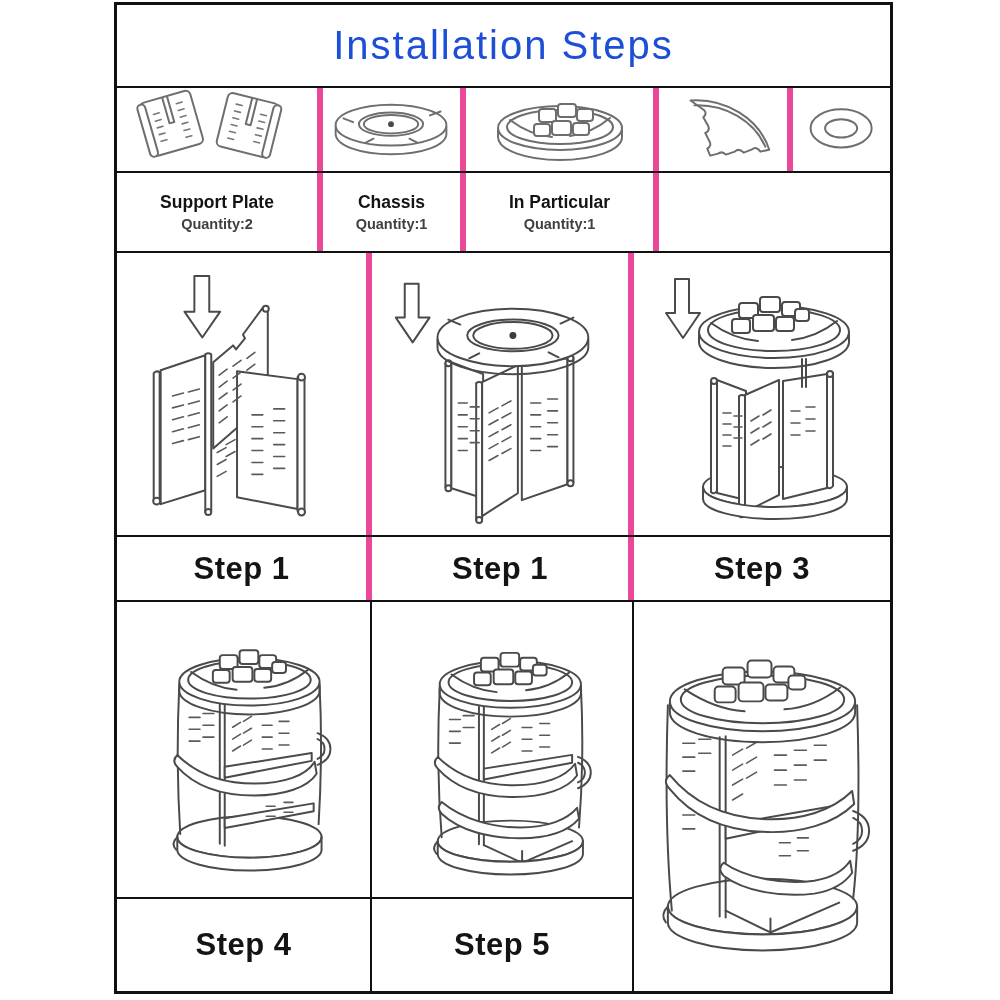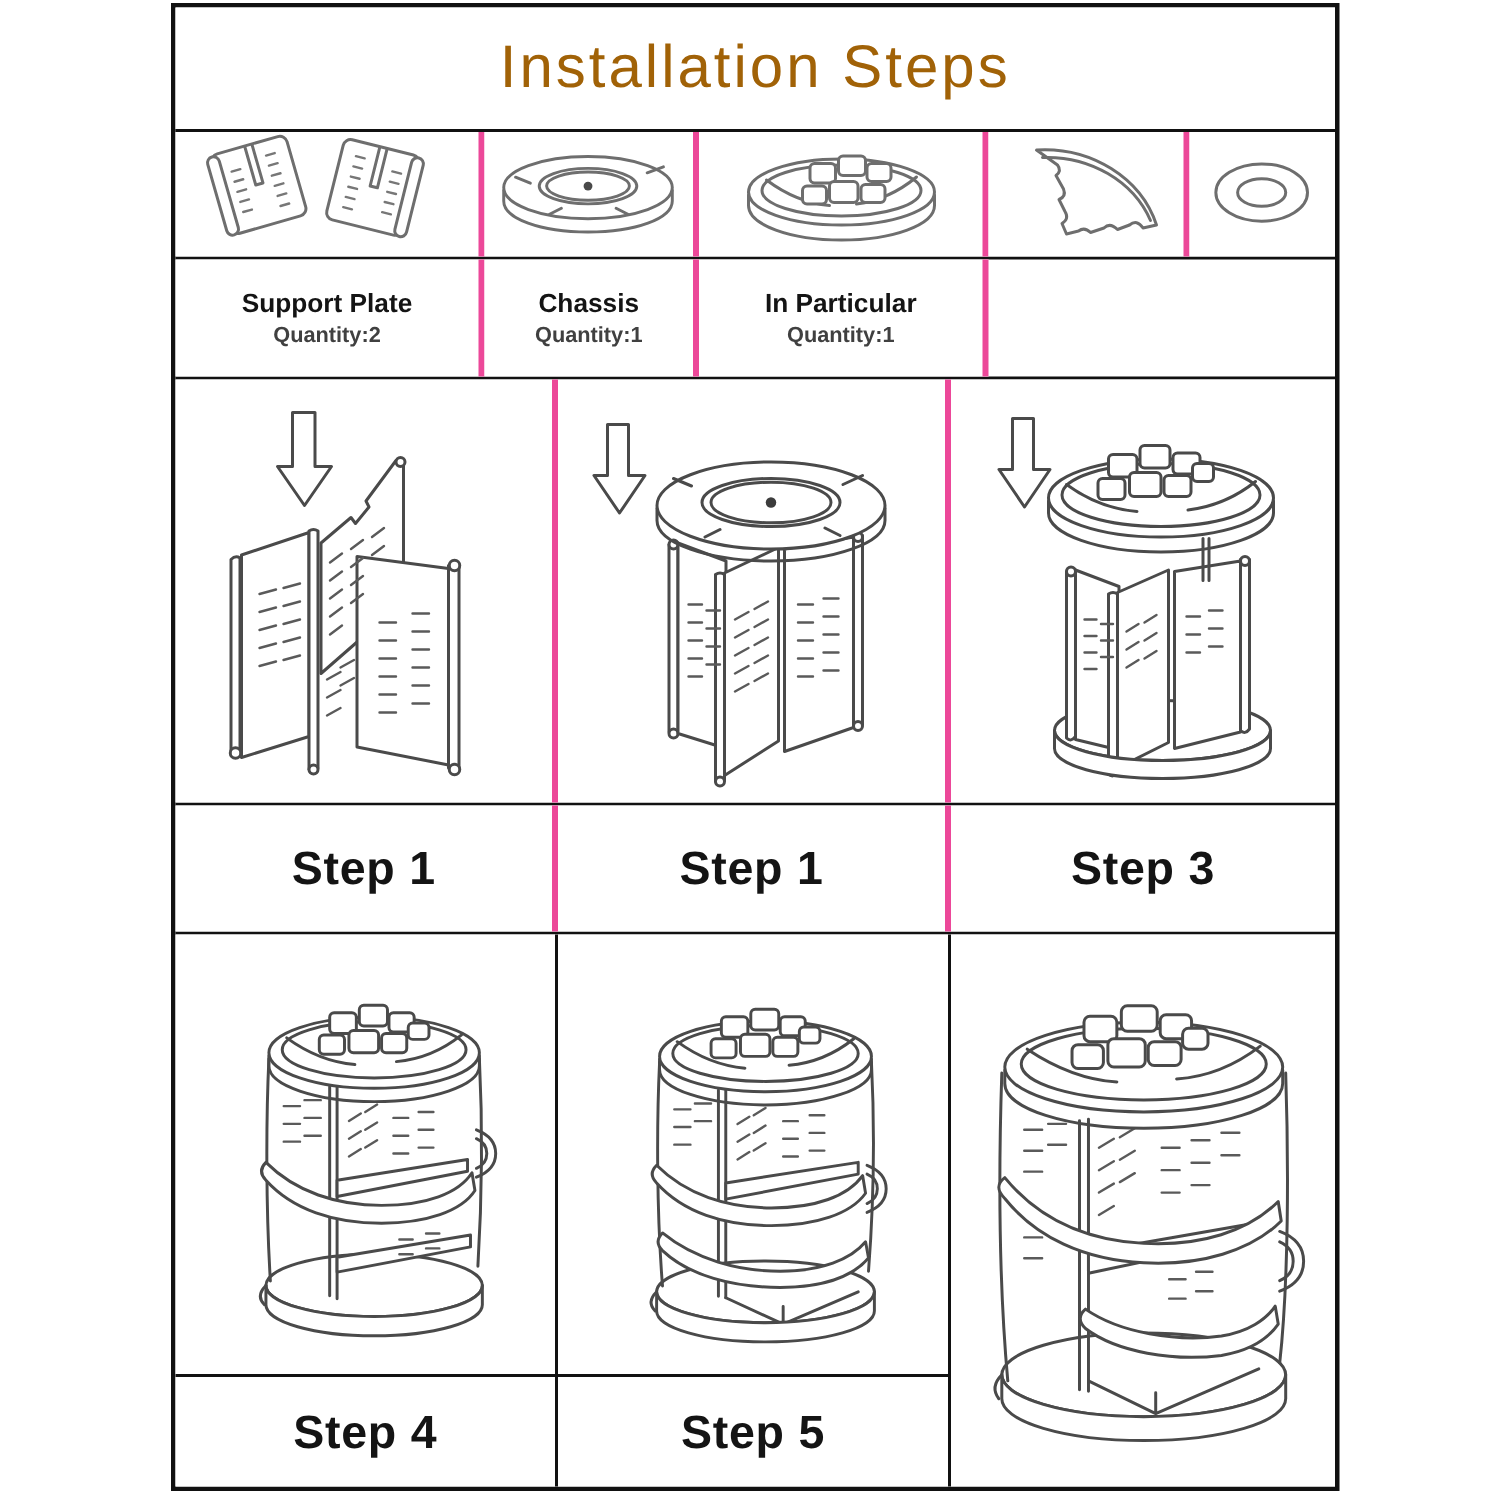--- a/index.html
+++ b/index.html
@@ -1,40 +1,40 @@
 <!DOCTYPE html>
 <html><head>
 <meta charset="utf-8">
 <style>
   html,body{margin:0;padding:0;background:#fff;}
   .canvas{position:relative;width:1000px;height:1000px;background:#ffffff;
           font-family:"Liberation Sans",sans-serif;overflow:hidden;}
   .table{position:absolute;left:114px;top:2px;width:779px;height:992px;
          border:3px solid #111;background:#fff;display:flex;flex-direction:column;box-sizing:border-box;}
   .row{display:flex;border-bottom:2px solid #111;flex:0 0 auto;box-sizing:border-box;}
-  .cell{border-right:4px solid #ec4899;box-sizing:border-box;display:flex;align-items:center;
+  .cell{border-right:6px solid #ec4899;box-sizing:border-box;display:flex;align-items:center;
         justify-content:center;position:relative;overflow:hidden;background:#fff;}
   .cell.last{border-right:none;}
   .title-row{height:83px;}
   .title-cell{flex:1;border-right:none;}
-  .title{font-size:40px;color:#a16207;letter-spacing:2px;font-weight:400;}
+  .title{font-size:40px;color:#1d4ed8;letter-spacing:2px;font-weight:400;}
   .parts-icons{height:85px;}
   .parts-labels{height:80px;}
   .w1{width:206px}.w2{width:143px}.w3{width:193px}.w4{width:134px}.w5{flex:1}
   .s1{width:255px}.s2{width:262px}.s3{flex:1}
   .plabel{flex-direction:column;}
   .part-name{font-size:17.5px;font-weight:bold;color:#141414;line-height:1.15;}
   .part-qty{font-size:14.5px;font-weight:bold;color:#404040;margin-top:3px;}
   .step-imgs{height:284px;}
-  .step-labels{height:86px;}
+  .step-labels{height:65px;}
   .step-label{font-size:31px;font-weight:bold;color:#141414;letter-spacing:.5px;}
   .bottom{display:flex;flex:1;border-bottom:none;}
   .bcol{display:flex;flex-direction:column;border-right:2px solid #111;box-sizing:border-box;background:#fff;}
   .bcol .img{flex:1;display:flex;align-items:center;justify-content:center;overflow:hidden;}
-  .bcol .lbl{height:75px;border-top:2px solid #111;display:flex;align-items:center;justify-content:center;box-sizing:border-box;}
+  .bcol .lbl{height:94px;border-top:2px solid #111;display:flex;align-items:center;justify-content:center;box-sizing:border-box;}
   .bfinal{flex:1;display:flex;align-items:center;justify-content:center;border-right:none;overflow:hidden;background:#fff;}
   
   .f{fill:#fff;stroke:#4a4a4a;stroke-width:2;stroke-linejoin:round;stroke-linecap:round;}
   .s{fill:none;stroke:#4a4a4a;stroke-width:2;stroke-linejoin:round;stroke-linecap:round;}
   .d{fill:none;stroke:#5a5a5a;stroke-width:1.6;stroke-linecap:round;}
   .pg .f,.pg .s{stroke:#6e6e6e;}
   .pg .d{stroke:#777;}
 </style>
 </head>
 <body>

